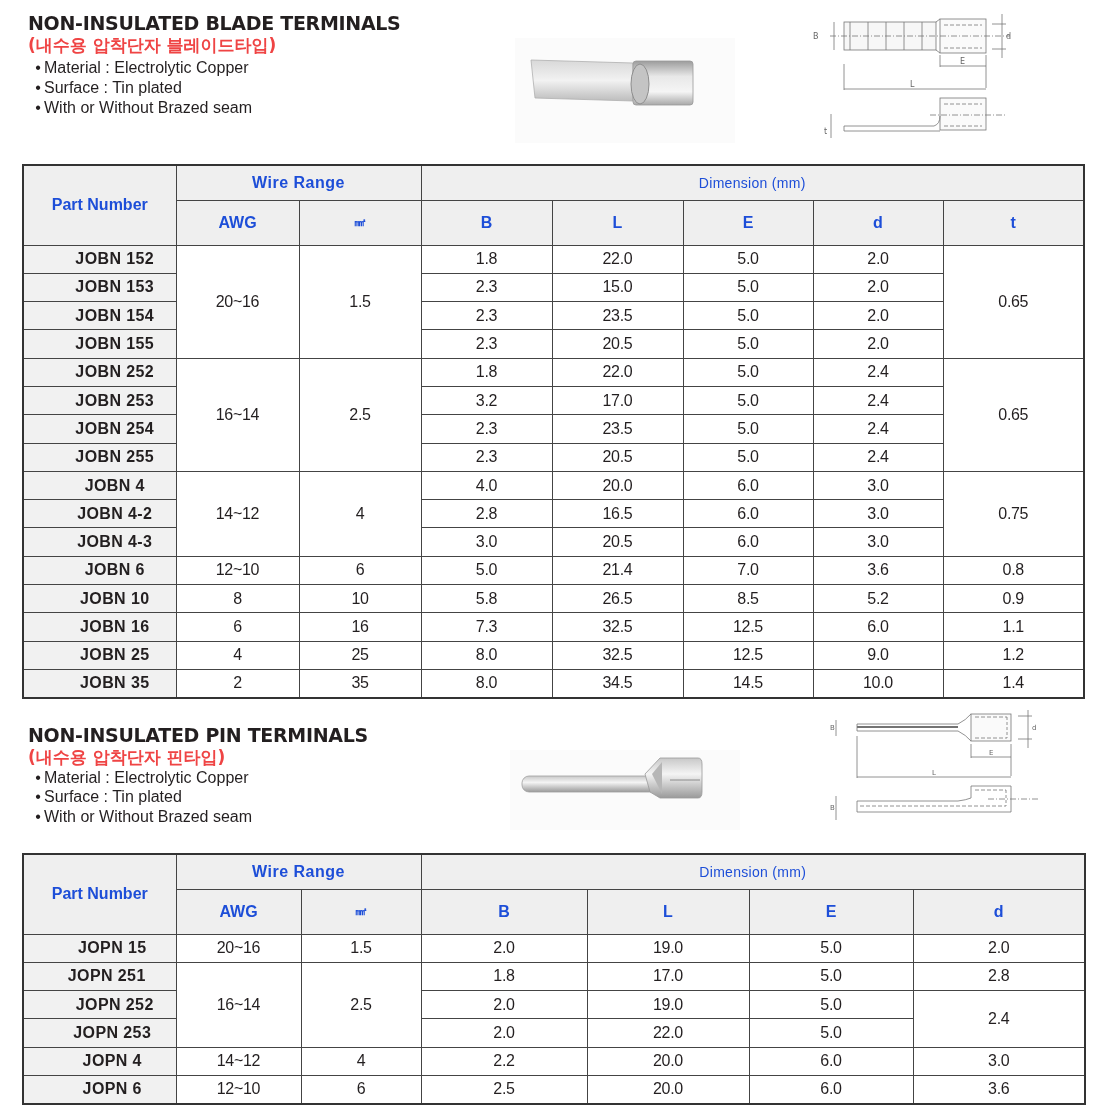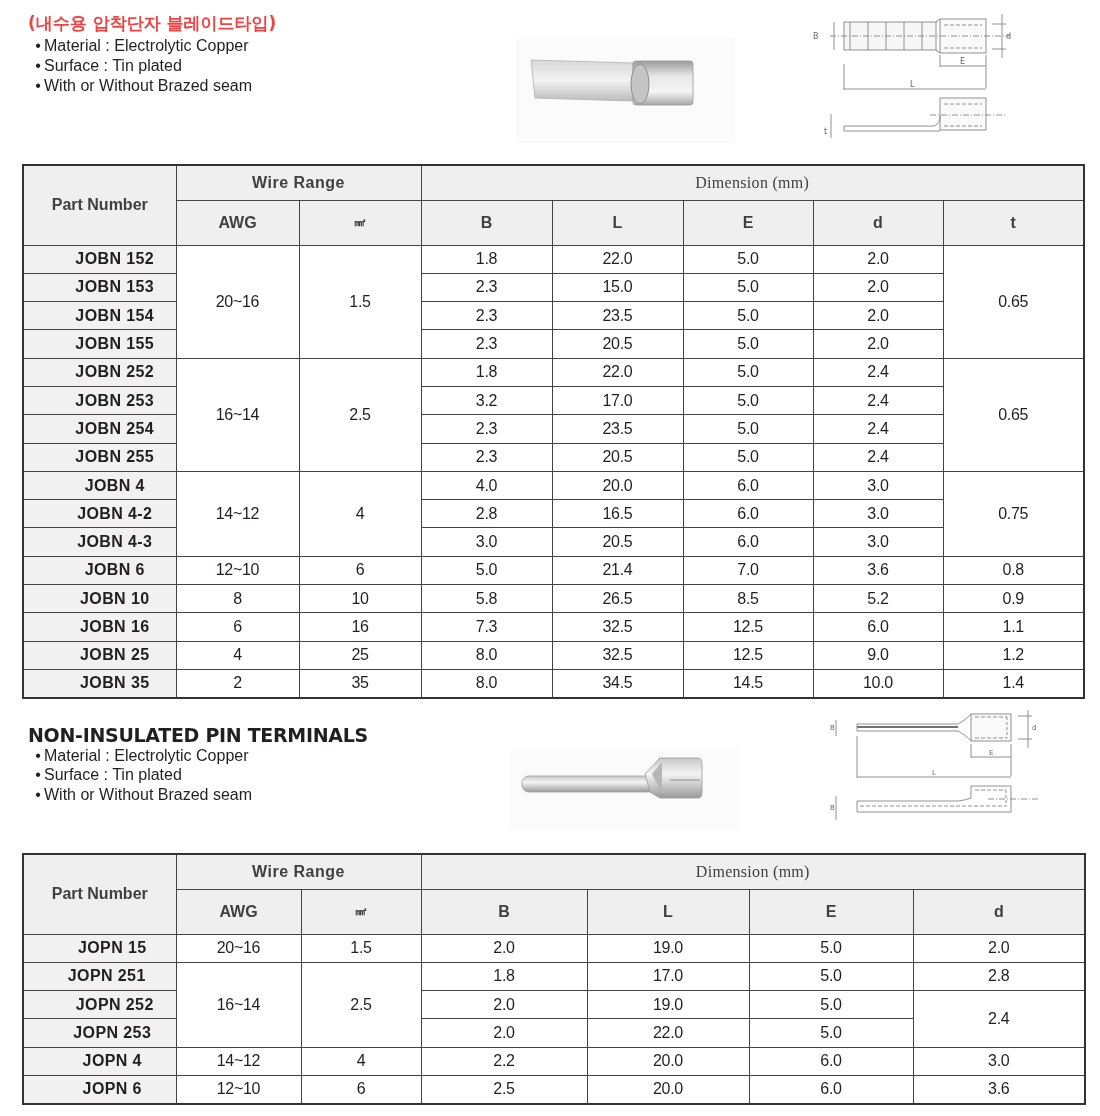--- a/index.html
+++ b/index.html
@@ -11,37 +11,38 @@
   .subtitle { font-family: "DejaVu Sans", sans-serif; font-weight: bold; font-size: 17px; line-height: 22px; color: #ef4444; }
   .features { list-style: none; margin-top: 2px; }
   .features li { font-size: 16px; line-height: 20px; padding-left: 4px; color: #231f20; }
   .features li .bullet { display: inline-block; width: 12px; text-align: center; }
 
   .photo { position: absolute; background: #fbfbfb; }
   .drawing { position: absolute; }
 
   table.spec { position: absolute; left: 22px; border-collapse: collapse; border: 2px solid #333; table-layout: fixed; }
   table.spec th, table.spec td { border: 1px solid #444; text-align: center; vertical-align: middle; padding: 0; }
-  table.spec th { background: #efefef; font-weight: bold; font-size: 16px; color: #404040; }
-  table.spec th.dim-head, table.spec th.wr-head { font-weight: normal; font-family: Liberation Serif, serif; font-size: 16px; letter-spacing: 0.3px; }
+  table.spec th { background: #efefef; font-weight: bold; font-size: 16px; color: #1d4ed8; }
+  table.spec th.dim-head, table.spec th.wr-head { font-weight: normal; font-family: Liberation Sans, sans-serif; font-size: 14px; letter-spacing: 0.3px; }
   table.spec th.wr-head { font-weight: bold; font-family: "Liberation Sans", sans-serif; font-size: 16px; letter-spacing: 0.5px;}
   table.spec th.unit { font-size: 11px; font-weight: bold; }
   table.spec td { font-family: "Liberation Sans", sans-serif; font-size: 16px; color: #231f20; background: #fff; letter-spacing: -0.3px; }
   table.spec td.part { background: #f1f1f1; font-weight: bold; text-align: center; padding-left: 30px; letter-spacing: 0.4px; }
   table.spec tr.hdr1 { height: 35px; }
   table.spec tr.hdr2 { height: 45px; }
   table.spec tr.row { height: 28.3px; }
 
   #tbl1 { top: 164px; width: 1062px; }
   #tbl2 { top: 853px; width: 1062px; }
 </style>
 </head>
 <body>
 
 <div class="section-head" style="top:12px;">
+  <div class="title">NON-INSULATED BLADE TERMINALS</div>
   <div class="subtitle">(내수용 압착단자 블레이드타입)</div>
   <ul class="features">
     <li><span class="bullet">•</span><span>Material : Electrolytic Copper</span></li>
     <li><span class="bullet">•</span><span>Surface : Tin plated</span></li>
     <li><span class="bullet">•</span><span>With or Without Brazed seam</span></li>
   </ul>
 </div>
 
 <div class="photo" style="left:515px; top:38px; width:220px; height:105px;">
   <svg width="220" height="105" viewBox="0 0 220 105">
@@ -277,20 +278,21 @@
     <td>34.5</td>
     <td>14.5</td>
     <td>10.0</td>
     <td>1.4</td>
   </tr>
 </tbody>
   </table>
 
 <div class="section-head" style="top:724px;">
   <div class="title">NON-INSULATED PIN TERMINALS</div>
+  <div class="subtitle">(내수용 압착단자 핀타입)</div>
   <ul class="features" style="margin-top:0;">
     <li style="line-height:19px"><span class="bullet">•</span><span>Material : Electrolytic Copper</span></li>
     <li style="line-height:19px"><span class="bullet">•</span><span>Surface : Tin plated</span></li>
     <li style="line-height:22px"><span class="bullet">•</span><span>With or Without Brazed seam</span></li>
   </ul>
 </div>
 
 <div class="photo" style="left:510px; top:750px; width:230px; height:80px;">
   <svg width="230" height="80" viewBox="0 0 230 80">
     <defs>

